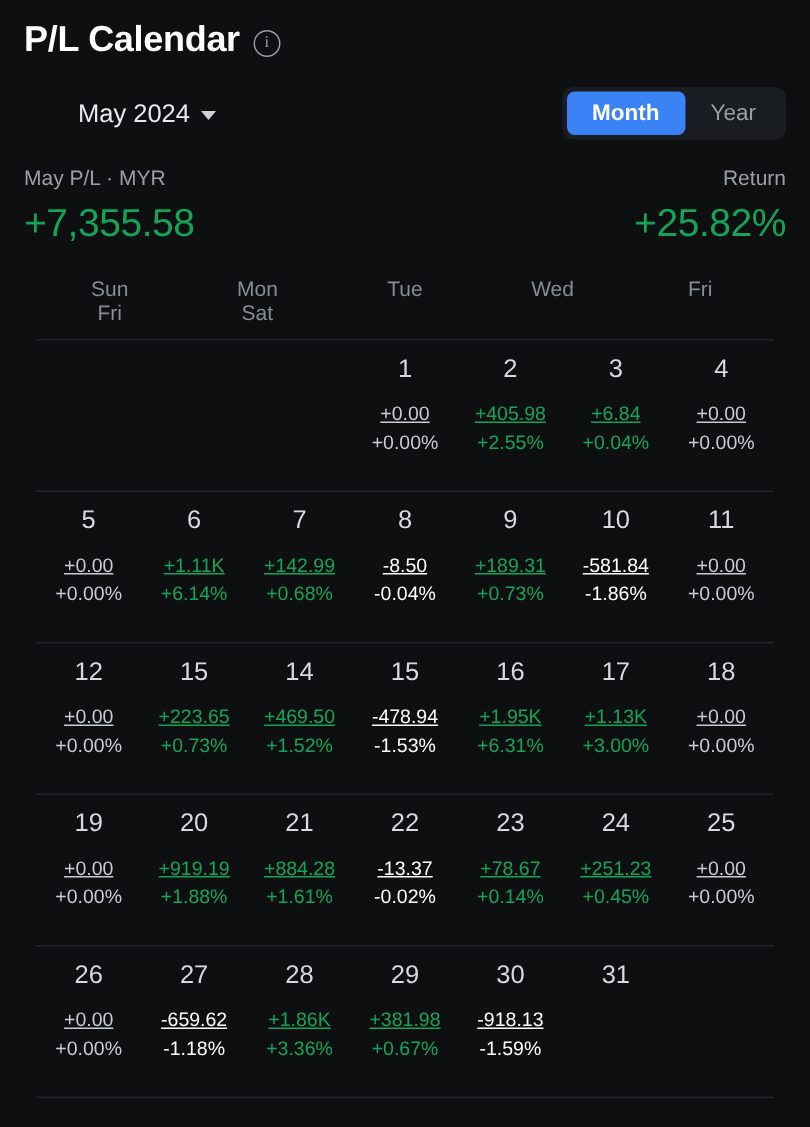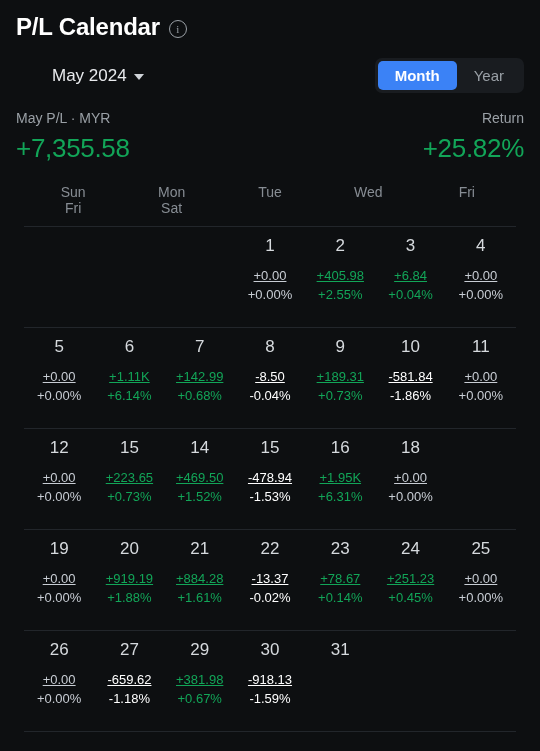--- a/index.html
+++ b/index.html
@@ -311,20 +311,25 @@
           <div class="day-num">15</div>
           <div class="day-pl neg">-478.94</div>
           <div class="day-pct neg">-1.53%</div>
         </div>
         <div class="day-cell">
           <div class="day-num">16</div>
           <div class="day-pl pos">+1.95K</div>
           <div class="day-pct pos">+6.31%</div>
         </div>
         <div class="day-cell">
+          <div class="day-num">17</div>
+          <div class="day-pl pos">+1.13K</div>
+          <div class="day-pct pos">+3.00%</div>
+        </div>
+        <div class="day-cell">
           <div class="day-num">18</div>
           <div class="day-pl flat">+0.00</div>
           <div class="day-pct flat">+0.00%</div>
         </div>
       </div>
       <div class="week-row">
         <div class="day-cell">
           <div class="day-num">19</div>
           <div class="day-pl flat">+0.00</div>
           <div class="day-pct flat">+0.00%</div>
@@ -363,20 +368,25 @@
       <div class="week-row">
         <div class="day-cell">
           <div class="day-num">26</div>
           <div class="day-pl flat">+0.00</div>
           <div class="day-pct flat">+0.00%</div>
         </div>
         <div class="day-cell">
           <div class="day-num">27</div>
           <div class="day-pl neg">-659.62</div>
           <div class="day-pct neg">-1.18%</div>
+        </div>
+        <div class="day-cell">
+          <div class="day-num">28</div>
+          <div class="day-pl pos">+1.86K</div>
+          <div class="day-pct pos">+3.36%</div>
         </div>
         <div class="day-cell">
           <div class="day-num">29</div>
           <div class="day-pl pos">+381.98</div>
           <div class="day-pct pos">+0.67%</div>
         </div>
         <div class="day-cell">
           <div class="day-num">30</div>
           <div class="day-pl neg">-918.13</div>
           <div class="day-pct neg">-1.59%</div>

